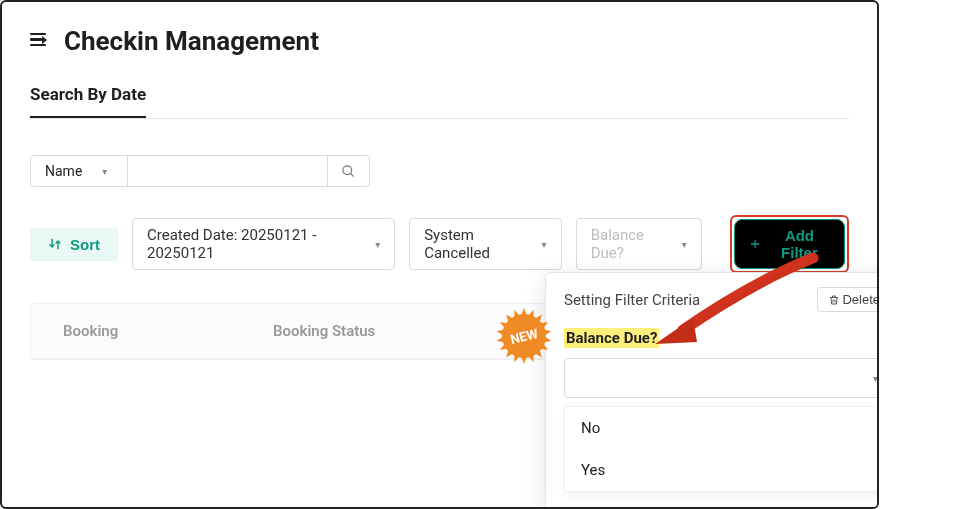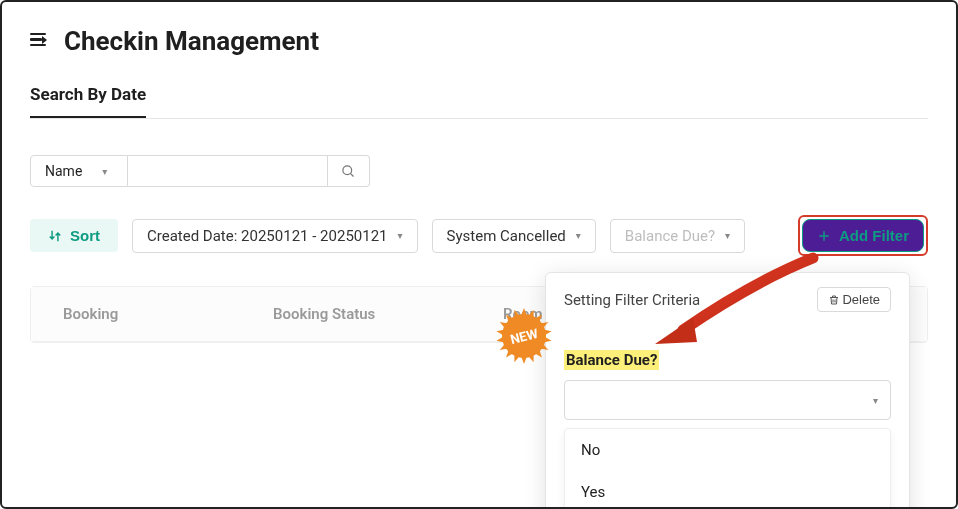--- a/index.html
+++ b/index.html
@@ -2,21 +2,21 @@
 <html><head>
 <meta charset="utf-8">
 <style>
 * { box-sizing: border-box; margin: 0; padding: 0; }
 body {
   font-family: -apple-system, BlinkMacSystemFont, "Segoe UI", Roboto, Arial, sans-serif;
   background: #fff;
   color: #1f1f1f;
 }
 .frame {
-  width: 958px; height: 509px;
+  width: 879px; height: 509px;
   border: 2px solid #222;
   border-radius: 6px;
   position: relative;
   overflow: hidden;
   padding: 24px 28px 0 28px;
 }
 
 
 .header { display: flex; align-items: center; gap: 14px; margin-bottom: 28px; }
 .menu-icon { width: 20px; display: inline-block; }
@@ -39,40 +39,40 @@
 .chev { font-size:10px; color:#888; }
 .search-input { border:1px solid #d9d9d9; border-left:none; width:200px; padding:7px 10px; font-size:14px; background:#fff; }
 .search-btn { border:1px solid #d9d9d9; border-left:none; border-radius:0 4px 4px 0; width:42px; display:flex; align-items:center; justify-content:center; color:#666; font-size:14px; }
 
 
 .filter-row { display:flex; align-items:center; gap:14px; margin-bottom:30px; }
 .sort-btn { background:#eaf8f5; border:none; border-radius:4px; padding:8px 18px; color:#0d9b82; font-size:15px; font-weight:600; display:flex; align-items:center; gap:8px; cursor:pointer; }
 .chip { border:1px solid #d9d9d9; border-radius:4px; padding:7px 14px; display:flex; align-items:center; gap:10px; font-size:15px; color:#333; background:#fff; cursor:pointer; }
 .chip .chev{color:#888;}
 .chip.disabled { color:#bdbdbd; }
-.add-filter { border:1px solid #0d9b82; border-radius:8px; padding:7px 14px; color:#0d9b82; font-size:15px; font-weight:600; display:flex; align-items:center; gap:8px; background:#4c1d95; cursor:pointer; }
+.add-filter { border:1px solid #0d9b82; border-radius:8px; padding:7px 14px; color:#0d9b82; font-size:15px; font-weight:600; display:flex; align-items:center; gap:8px; background:#000000; cursor:pointer; }
 .add-filter-frame { border:2px solid #d43b2a; border-radius:6px; padding:2px; }
 .spacer { flex:1; }
 
 
 .table-wrap { border:1px solid #eee; border-radius:4px; }
 .thead { display:flex; align-items:center; padding:18px 32px; color:#9a9a9a; font-size:15px; font-weight:600; gap:70px; border-bottom:1px solid #f1f1f1; background:#fcfcfc; }
 .thead .col-booking{ width:140px; }
 .thead .col-bstatus{ width:160px; }
 .thead .col-room{ width:160px; }
 .thead .col-status{ margin-left:auto; }
 
 
 .panel {
   position:absolute; top:270px; left:543px; width:365px;
   background:#fff; border:1px solid #e5e5e5; border-radius:6px;
   box-shadow: 0 4px 22px rgba(0,0,0,0.12);
   padding:14px 18px 18px 18px;
 }
-.panel-head { display:flex; align-items:center; justify-content:space-between; margin-bottom:38px; }
+.panel-head { display:flex; align-items:center; justify-content:space-between; margin-bottom:16px; }
 .panel-title { font-size:15px; color:#444; }
 .delete-btn { border:1px solid #d9d9d9; border-radius:4px; padding:4px 10px; font-size:13px; color:#444; display:flex; align-items:center; gap:2px; background:#fff; cursor:pointer; }
 .criteria-label { font-size:15px; font-weight:700; background:#fcf07a; padding:1px 2px; display:inline-block; margin-bottom:10px; }
 .panel-select { border:1px solid #d9d9d9; border-radius:4px; padding:9px 12px; display:flex; justify-content:flex-end; align-items:center; color:#aaa; height:40px; }
 .dropdown { margin-top:8px; border:1px solid #eee; border-radius:4px; box-shadow:0 4px 10px rgba(0,0,0,0.06); overflow:hidden; }
 .opt { padding:12px 16px; font-size:15px; color:#222; cursor:pointer; }
 .new-badge-wrap{
   position:absolute; top:306px; left:494px; width:56px; height:56px; z-index:5;
 }
 .sunburst{

